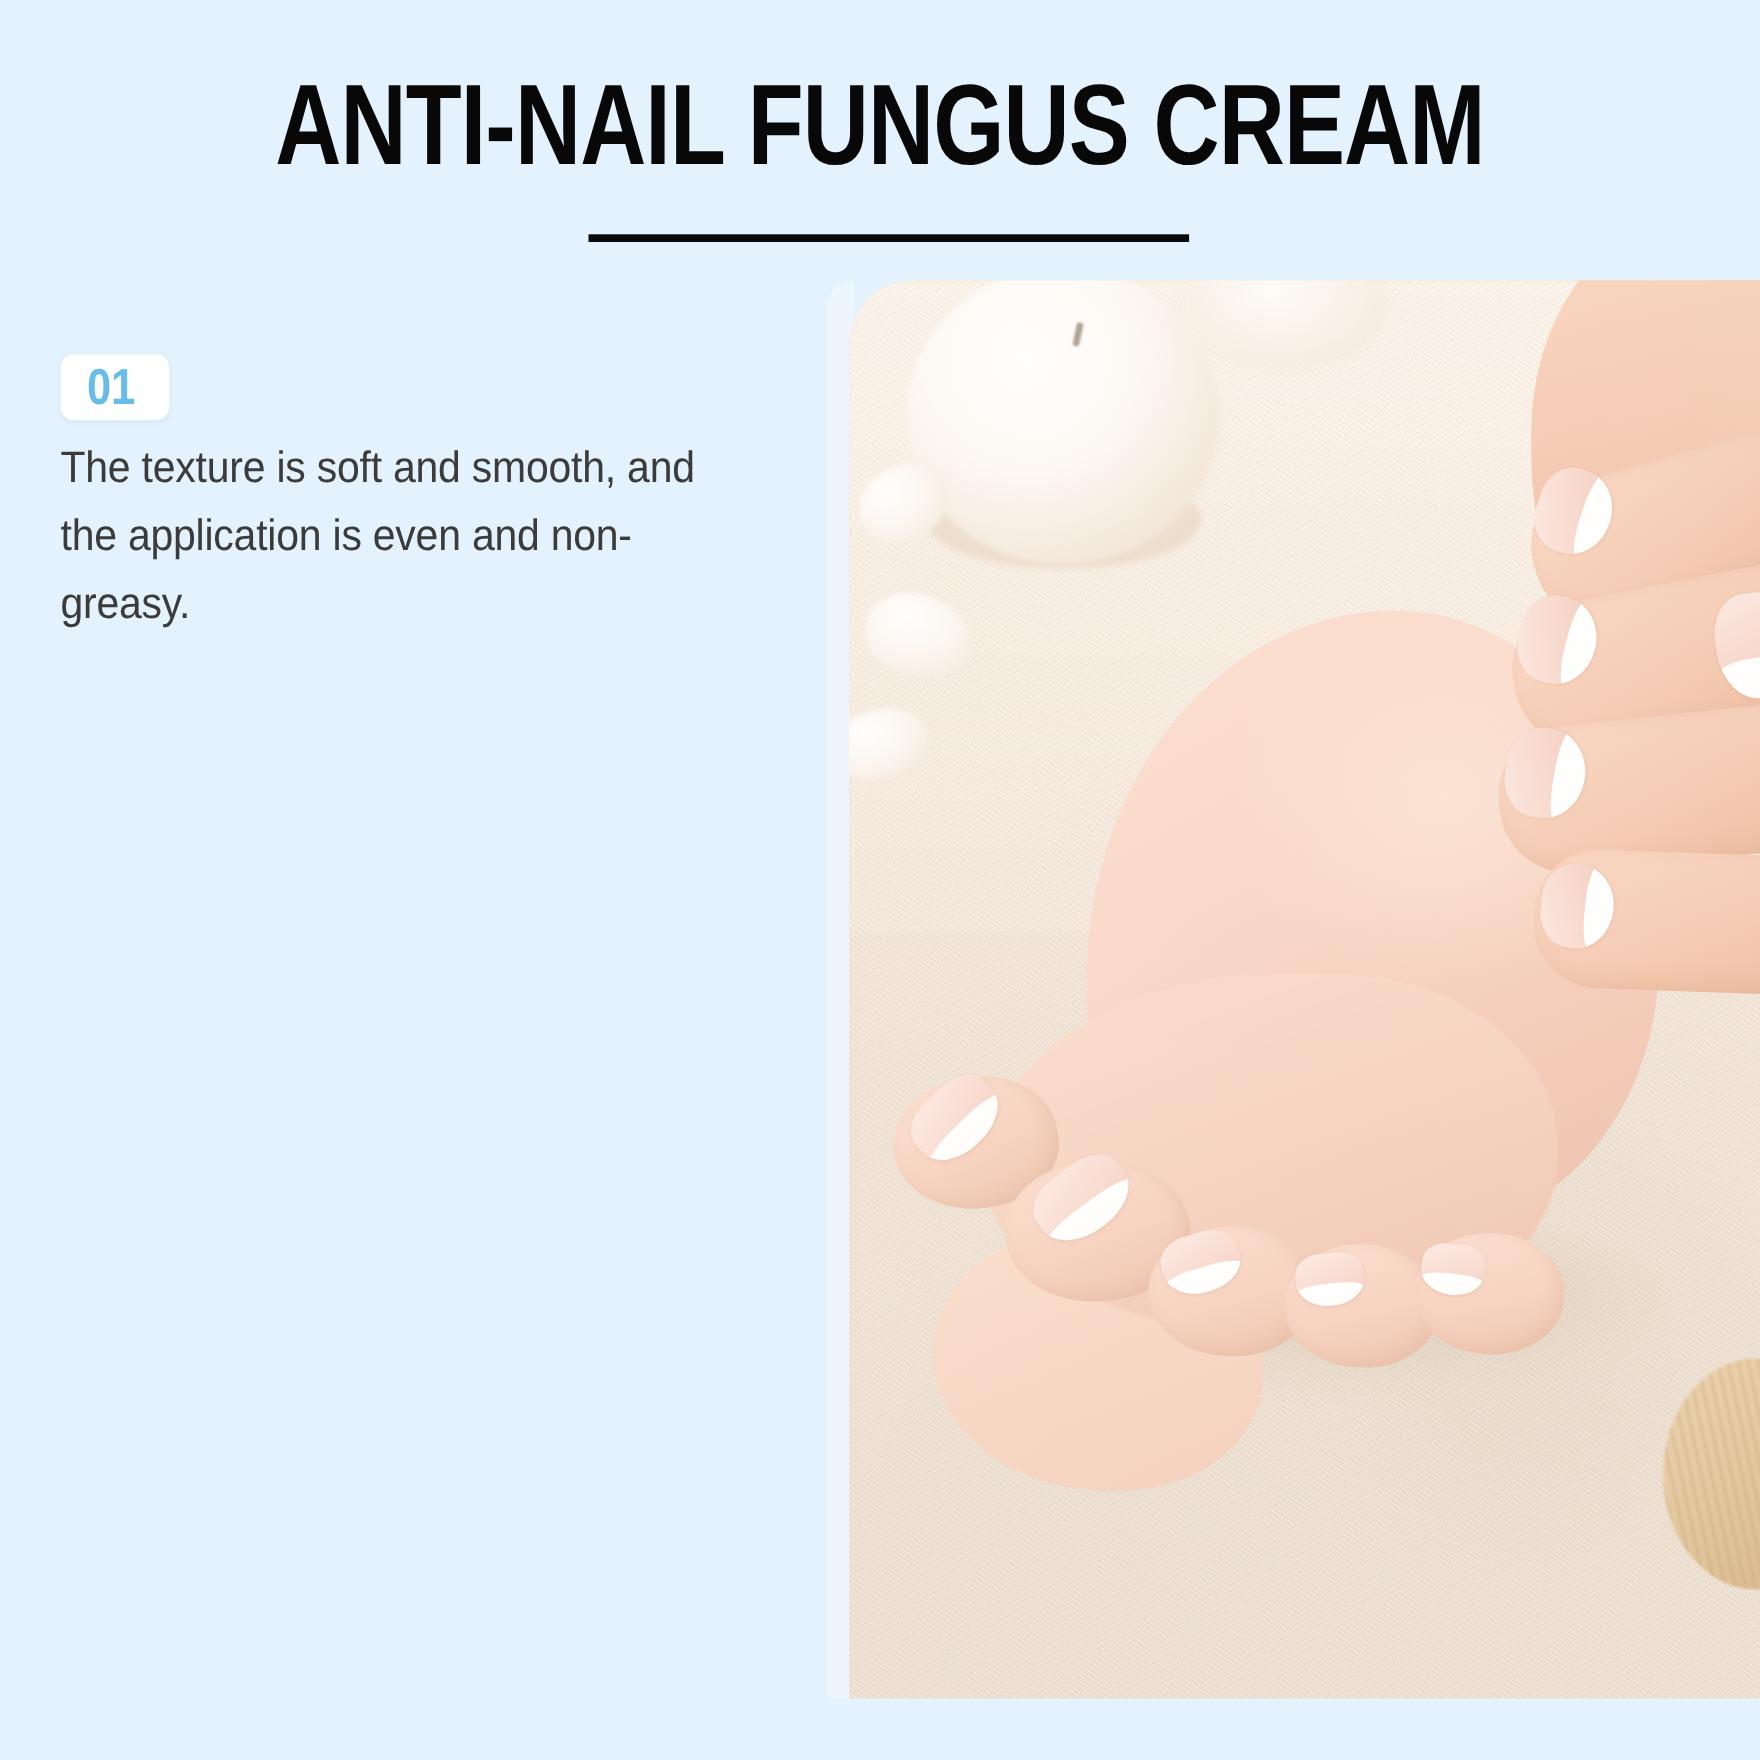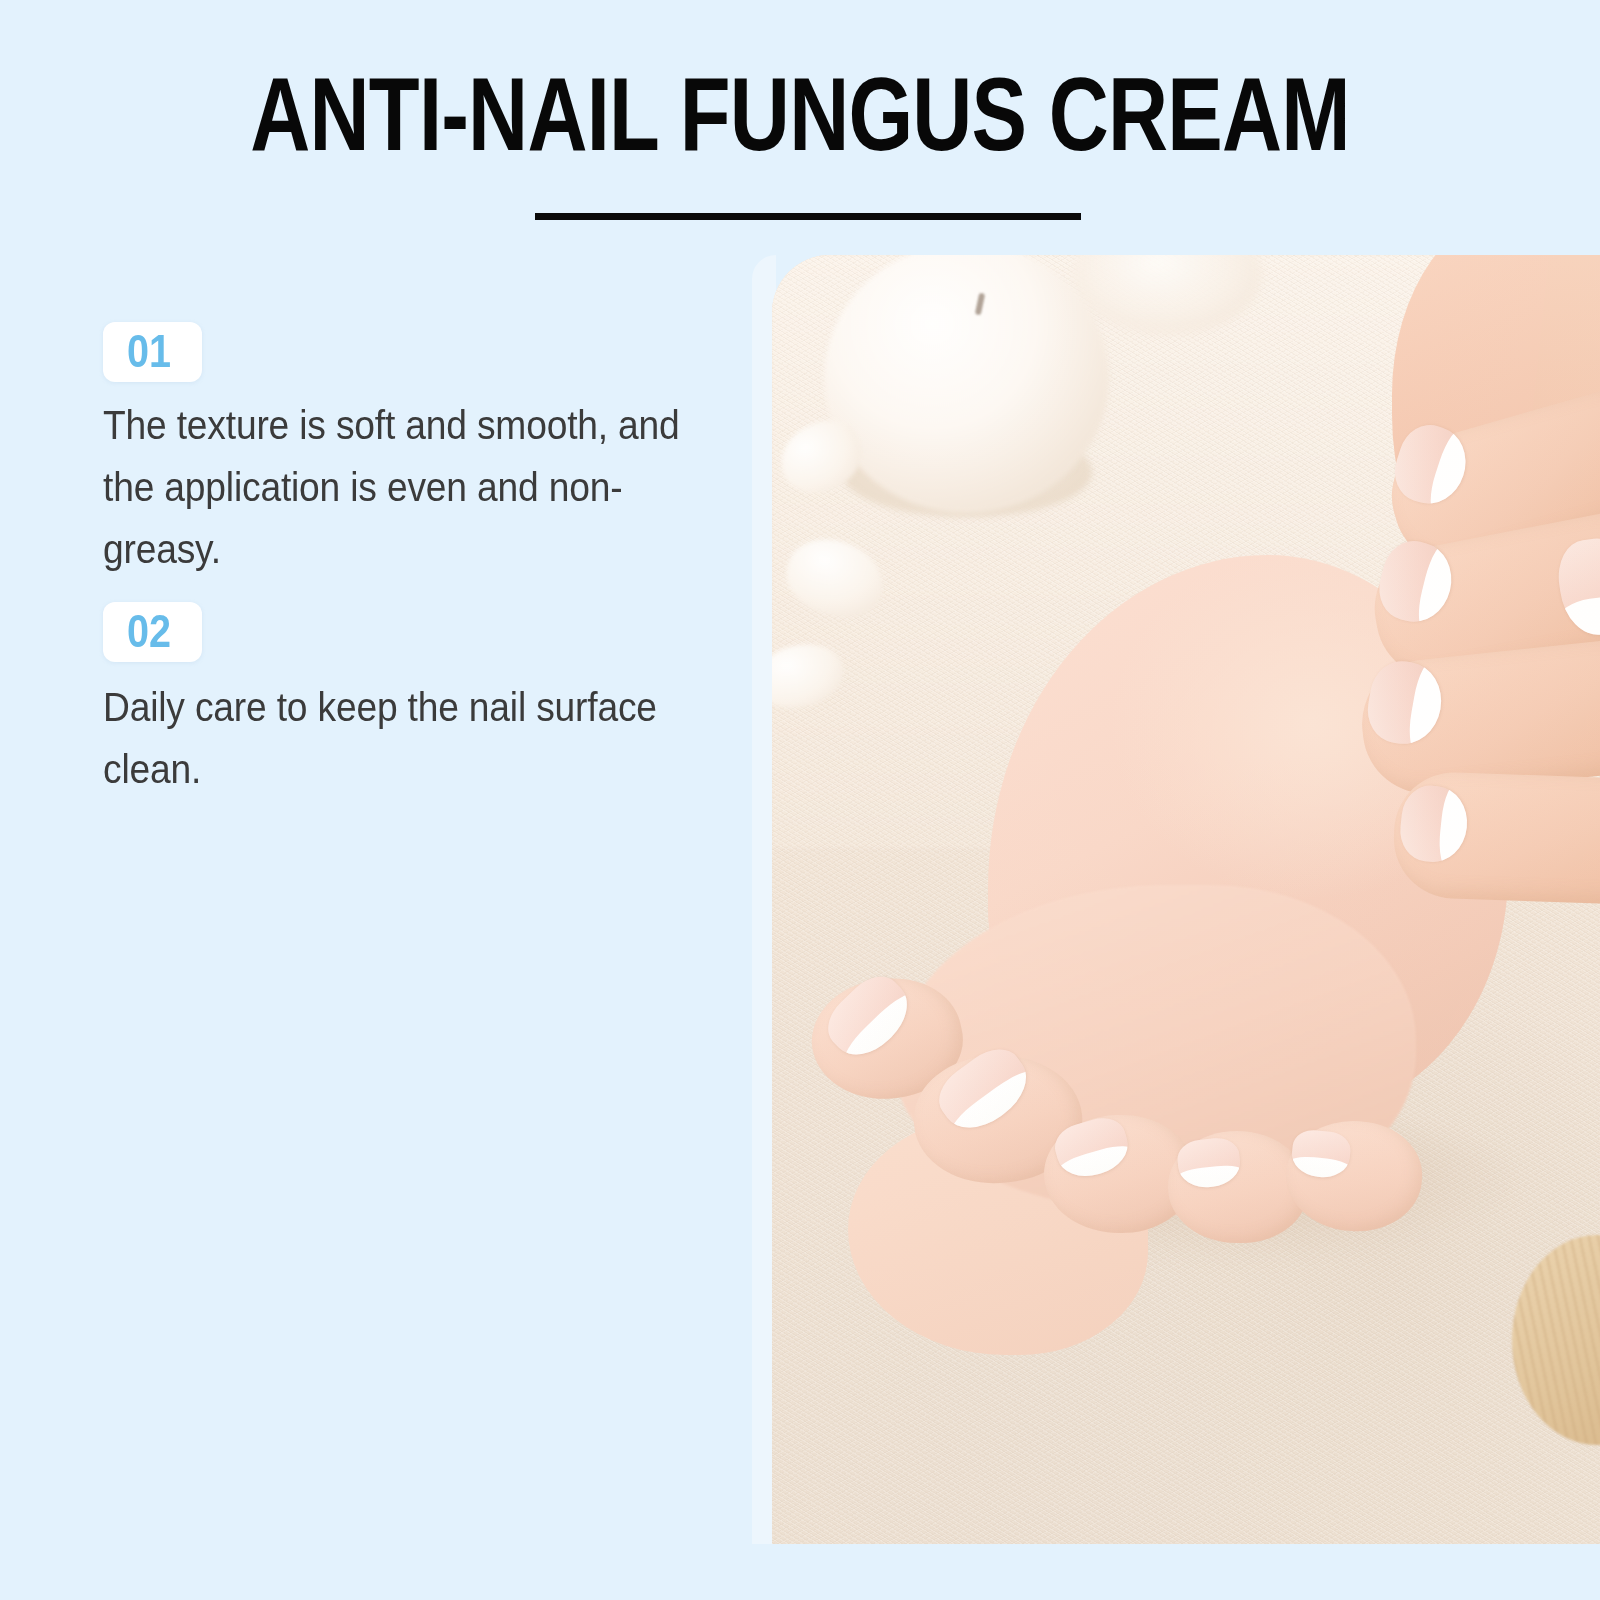--- a/index.html
+++ b/index.html
@@ -35,21 +35,21 @@
     width:546px; height:7px;
     background:#0a0a0a;
   }
 
   
   .features {
     position:absolute;
     left:0; top:322px;
     width:740px;
   }
-  .feature { position:relative; margin-bottom:12px;margin-left:48px; }
+  .feature { position:relative; margin-bottom:12px; }
   .badge {
     display:inline-block;
     background:#ffffff;
     border-radius:12px;
     padding:6px 24px 8px 24px;
     margin-left:55px;
     box-shadow:0 1px 4px rgba(140,180,210,0.18);
   }
   .badge-num {
     font-family:"Liberation Sans", sans-serif;
@@ -324,26 +324,20 @@
 
 <div class="features">
 
   <div class="feature f1">
     <div class="badge">
       <span class="badge-num">01</span>
     </div>
     <span class="feature-text"> The texture is soft and smooth, and the application is even and non-greasy.</span>
   </div>
 
-  <div class="feature f2">
-    <div class="badge">
-      <span class="badge-num">02</span>
-    </div>
-    <span class="feature-text">Daily care to keep the nail surface clean.</span>
-  </div>
 
 
 
 </div>
 
 <div class="photo-gutter"></div>
 
 <div class="photo">
   <div class="photo-inner">
 

